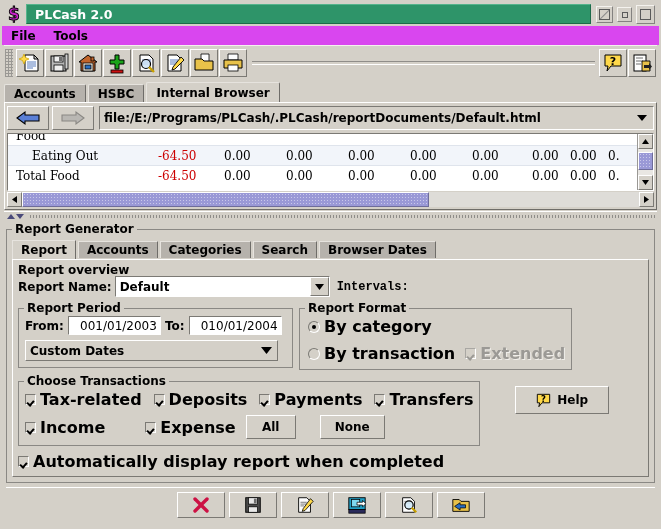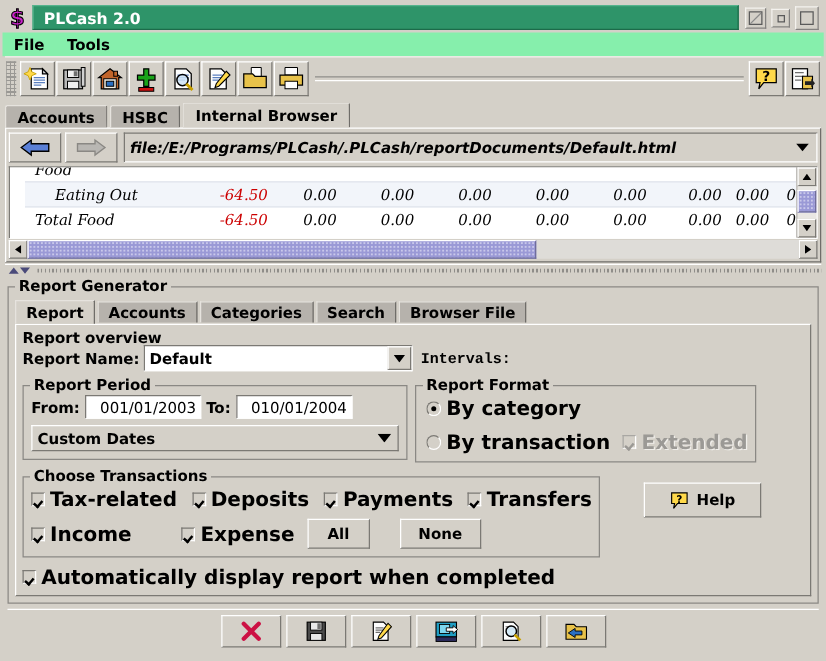--- a/index.html
+++ b/index.html
@@ -29,21 +29,21 @@
   .winbtn.b1{width:17px;height:17px;}
   .winbtn.b3{width:19px;height:19px;}
   .wb-inner{position:absolute;border:1px solid #5a5a5a;box-sizing:border-box;}
   .b1 .wb-inner{left:2px;top:2px;right:2px;bottom:2px;overflow:hidden;}
   .b1 .wb-inner:after{content:"";position:absolute;left:-2px;top:50%;width:150%;height:1px;
         background:#8a8a8a;transform:rotate(-45deg);transform-origin:center;}
   .b2 .wb-inner{left:4px;top:4px;width:6px;height:6px;}
   .b3 .wb-inner{left:3px;top:3px;right:3px;bottom:3px;}
 
   
-  .menubar{height:19px;display:flex;align-items:center;padding-left:6px;background:#86efac;}
+  .menubar{height:19px;display:flex;align-items:center;padding-left:6px;background:#d946ef;}
   .menu-item{font-size:12px;font-weight:bold;color:#000;padding:1px 9px 1px 3px;margin-right:6px;cursor:default;}
 
   
   .toolbar{height:34px;margin:0 2px;background:#d4d0c8;display:flex;align-items:center;
       border-top:1px solid #f4f2ee;position:relative;}
   .grip{width:8px;height:28px;margin-right:3px;margin-left:1px;
       background-image:
         repeating-linear-gradient(0deg,#9a9894 0 1px,transparent 1px 3px),
         repeating-linear-gradient(90deg,#9a9894 0 1px,transparent 1px 3px);
       background-color:#d4d0c8;}
@@ -59,42 +59,42 @@
   .tab{height:18px;padding:0 9px;margin-right:2px;display:flex;align-items:center;
       font-size:12px;font-weight:bold;color:#000;background:#b6b2ac;
       border-top:1px solid #e6e3de;border-left:1px solid #e6e3de;border-right:1px solid #6f6d69;
       border-top-left-radius:2px;border-top-right-radius:2px;box-sizing:border-box;cursor:default;}
   .tab.sel{background:#d4d0c8;height:20px;color:#000;border-bottom:none;}
 
   
   .browser{margin:0 2px;background:#d4d0c8;
      border-top:1px solid #ffffff;border-left:1px solid #ffffff;
      border-right:1px solid #6f6d69;border-bottom:1px solid #6f6d69;
-     padding:2px;box-sizing:border-box;font-style:italic;}
+     padding:2px;box-sizing:border-box;}
   .navrow{display:flex;align-items:center;height:26px;}
   .navbtn{width:42px;height:24px;margin-right:3px;background:#d4d0c8;
      border-top:1px solid #ffffff;border-left:1px solid #ffffff;
      border-bottom:1px solid #7b7974;border-right:1px solid #7b7974;
      box-sizing:border-box;display:flex;align-items:center;justify-content:center;}
   .urlbar{flex:1 1 auto;height:24px;margin-left:2px;background:#d4d0c8;
      border-top:1px solid #7b7974;border-left:1px solid #7b7974;
      border-bottom:1px solid #ffffff;border-right:1px solid #ffffff;
      display:flex;align-items:center;box-sizing:border-box;padding:0 4px;}
   .urltext{flex:1 1 auto;font-size:12px;font-weight:bold;color:#000;white-space:nowrap;overflow:hidden;}
   .arrow-dn{width:0;height:0;border-left:5px solid transparent;border-right:5px solid transparent;
      border-top:6px solid #000;margin-left:6px;margin-right:2px;}
 
   .docarea{height:58px;margin-top:2px;display:flex;
      border-top:1px solid #7b7974;border-left:1px solid #7b7974;
      border-bottom:1px solid #ffffff;border-right:1px solid #ffffff;background:#ffffff;box-sizing:border-box;}
   .doccontent{flex:1 1 auto;position:relative;overflow:hidden;background:#fff;
      font-family:"DejaVu Serif","Liberation Serif",serif;}
-  .rowline{position:absolute;left:12px;right:0;height:19px;display:flex;align-items:center;font-size:12px;}
+  .rowline{position:absolute;left:0;right:0;height:19px;display:flex;align-items:center;font-size:12px;}
   .rowline .lbl{position:absolute;}
-  .rowline .num{position:absolute;text-align:center;}
+  .rowline .num{position:absolute;text-align:left;}
   .r-alt{background:#f2f5fa;border-top:1px solid #dfe4ec;border-bottom:1px solid #dfe4ec;}
   .neg{color:#cc0000;}
   .vscroll{width:15px;background:#d4d0c8;display:flex;flex-direction:column;
      border-left:1px solid #9a9894;}
   .sbtn{height:15px;background:#d4d0c8;display:flex;align-items:center;justify-content:center;
      border-top:1px solid #ffffff;border-left:1px solid #ffffff;
      border-bottom:1px solid #7b7974;border-right:1px solid #7b7974;box-sizing:border-box;}
   .strack{flex:1 1 auto;background:#e9e7e3;position:relative;}
   .sthumb{position:absolute;left:0;right:0;height:18px;top:3px;
      background:#9a99d6;border-top:1px solid #ffffff;border-left:1px solid #ffffff;
@@ -431,21 +431,21 @@
           <div class="itab">
               <span>Accounts</span>
             </div>
           <div class="itab">
               <span>Categories</span>
             </div>
           <div class="itab">
               <span>Search</span>
             </div>
           <div class="itab">
-              <span>Browser File</span>
+              <span>Browser Dates</span>
             </div>
         </div>
 
         <div class="ipanel">
 
           <fieldset class="grp" style="border:none;padding:0;margin:0;">
             <legend class="glg" style="margin-left:0;padding:0 3px 0 0;">Report overview</legend>
             <div class="row" style="margin-top:-1px;">
               <span class="lab">Report Name:</span>
               <div class="combo" style="width:215px;margin-left:3px;">
@@ -467,21 +467,21 @@
                 <div class="row">
                   <span class="lab">From:</span>
                   <div class="tfield" style="width:93px;margin-left:4px;">
                       <span>001/01/2003</span>
                     </div>
                   <span class="lab" style="margin-left:4px;">To:</span>
                   <div class="tfield" style="width:93px;margin-left:4px;">
                       <span>010/01/2004</span>
                     </div>
                 </div>
-                <div class="combo" style="width:294px;margin-top:5px;background:#d4d0c8;border-top:1px solid #ffffff;border-left:1px solid #ffffff;border-bottom:1px solid #7b7974;border-right:1px solid #7b7974;">
+                <div class="combo" style="width:253px;margin-top:5px;background:#d4d0c8;border-top:1px solid #ffffff;border-left:1px solid #ffffff;border-bottom:1px solid #7b7974;border-right:1px solid #7b7974;">
                   <span class="ctext">Custom Dates</span>
                   <span style="width:22px;display:flex;align-items:center;justify-content:center;">
                     <svg width="11" height="7" viewBox="0 0 11 7">
                         <polygon points="0,0 11,0 5.5,7" fill="#000"></polygon>
                       </svg>
                   </span>
                 </div>
               </div>
             </fieldset>
 

